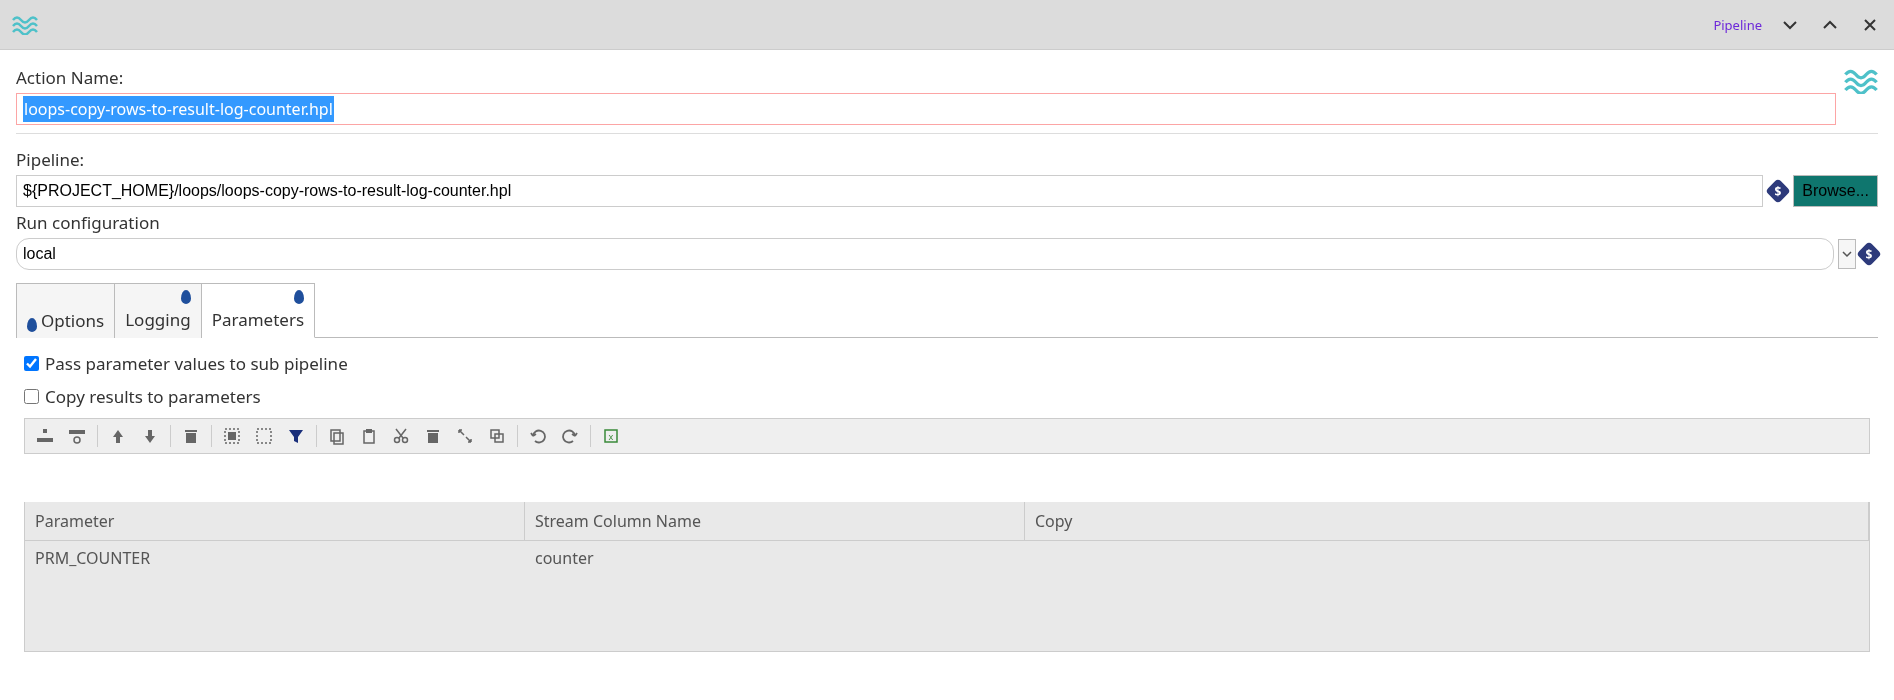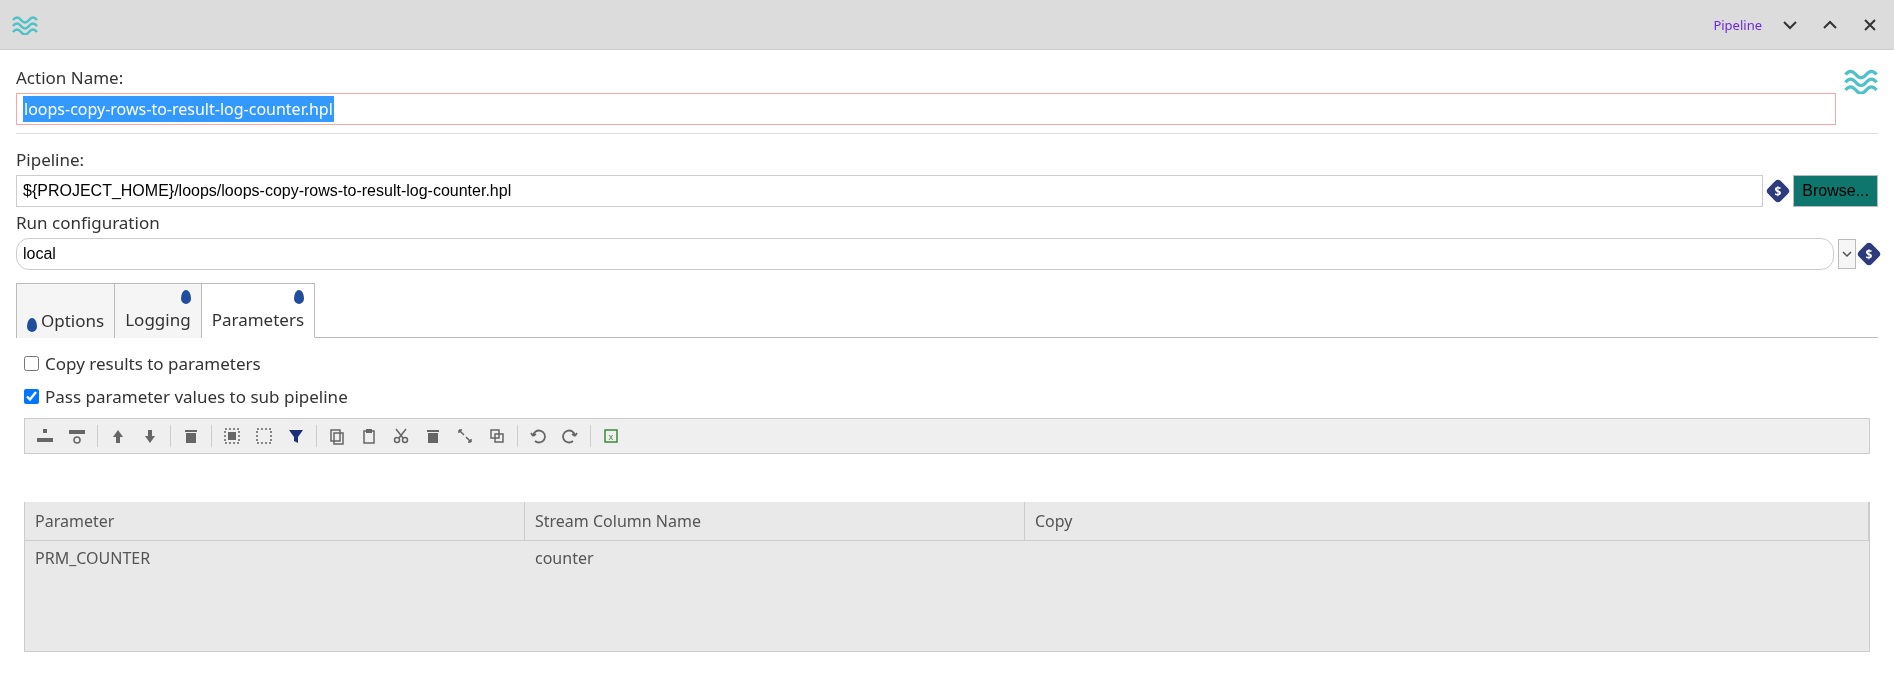--- a/index.html
+++ b/index.html
@@ -320,26 +320,26 @@
       <span>Logging</span>
     </div>
     <div class="tab active">
       <span class="drop-icon"></span>
       <span>Parameters</span>
     </div>
   </div>
 
   <div class="tab-content">
     <div class="checkbox-row">
+      <input type="checkbox" checked="" style="">
+      <span>Pass parameter values to sub pipeline</span>
+    </div>
+    <div class="checkbox-row">
       <input type="checkbox" style="">
       <span>Copy results to parameters</span>
-    </div>
-    <div class="checkbox-row">
-      <input type="checkbox" checked="" style="">
-      <span>Pass parameter values to sub pipeline</span>
     </div>
 
     <div class="toolbar">
       <span class="tool-btn">
         <svg width="20" height="20" viewBox="0 0 20 20">
             <rect x="2" y="12" width="16" height="4" fill="#666"></rect>
             <rect x="8" y="3" width="4" height="4" fill="#666"></rect>
           </svg>
       </span>
       <span class="tool-btn">

